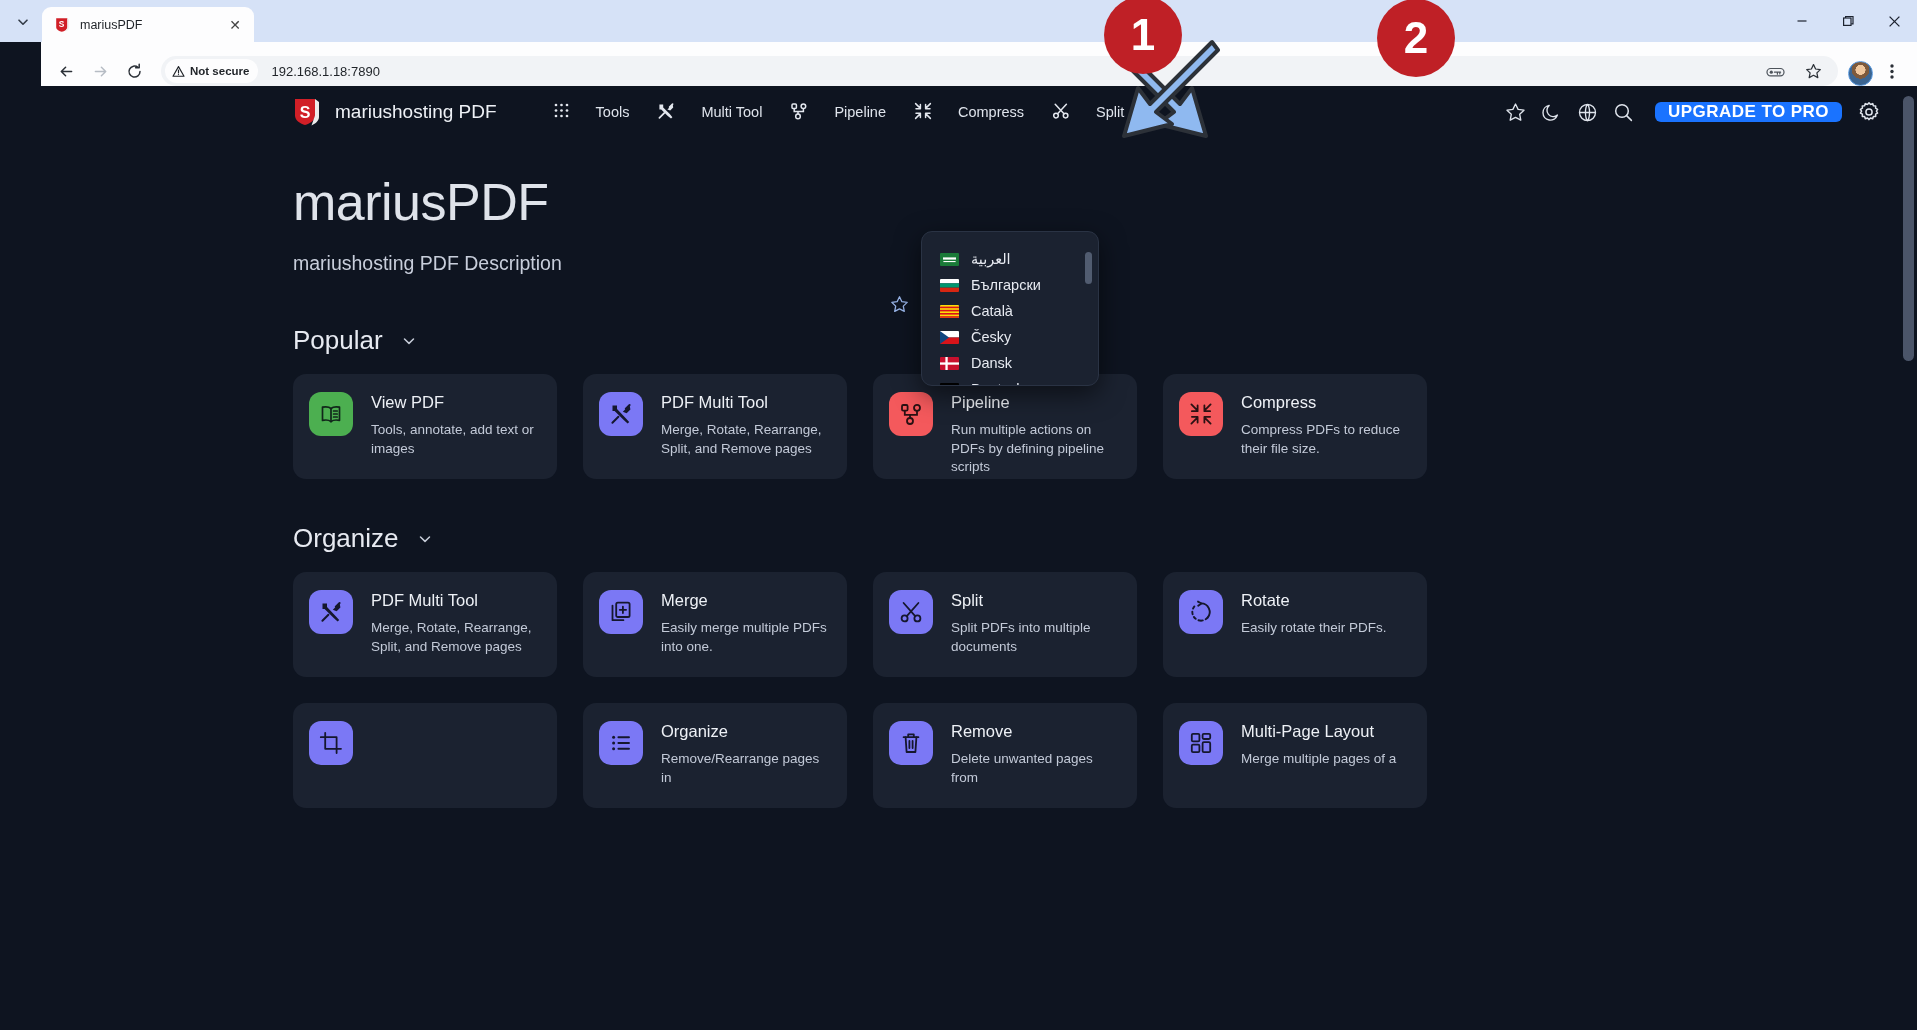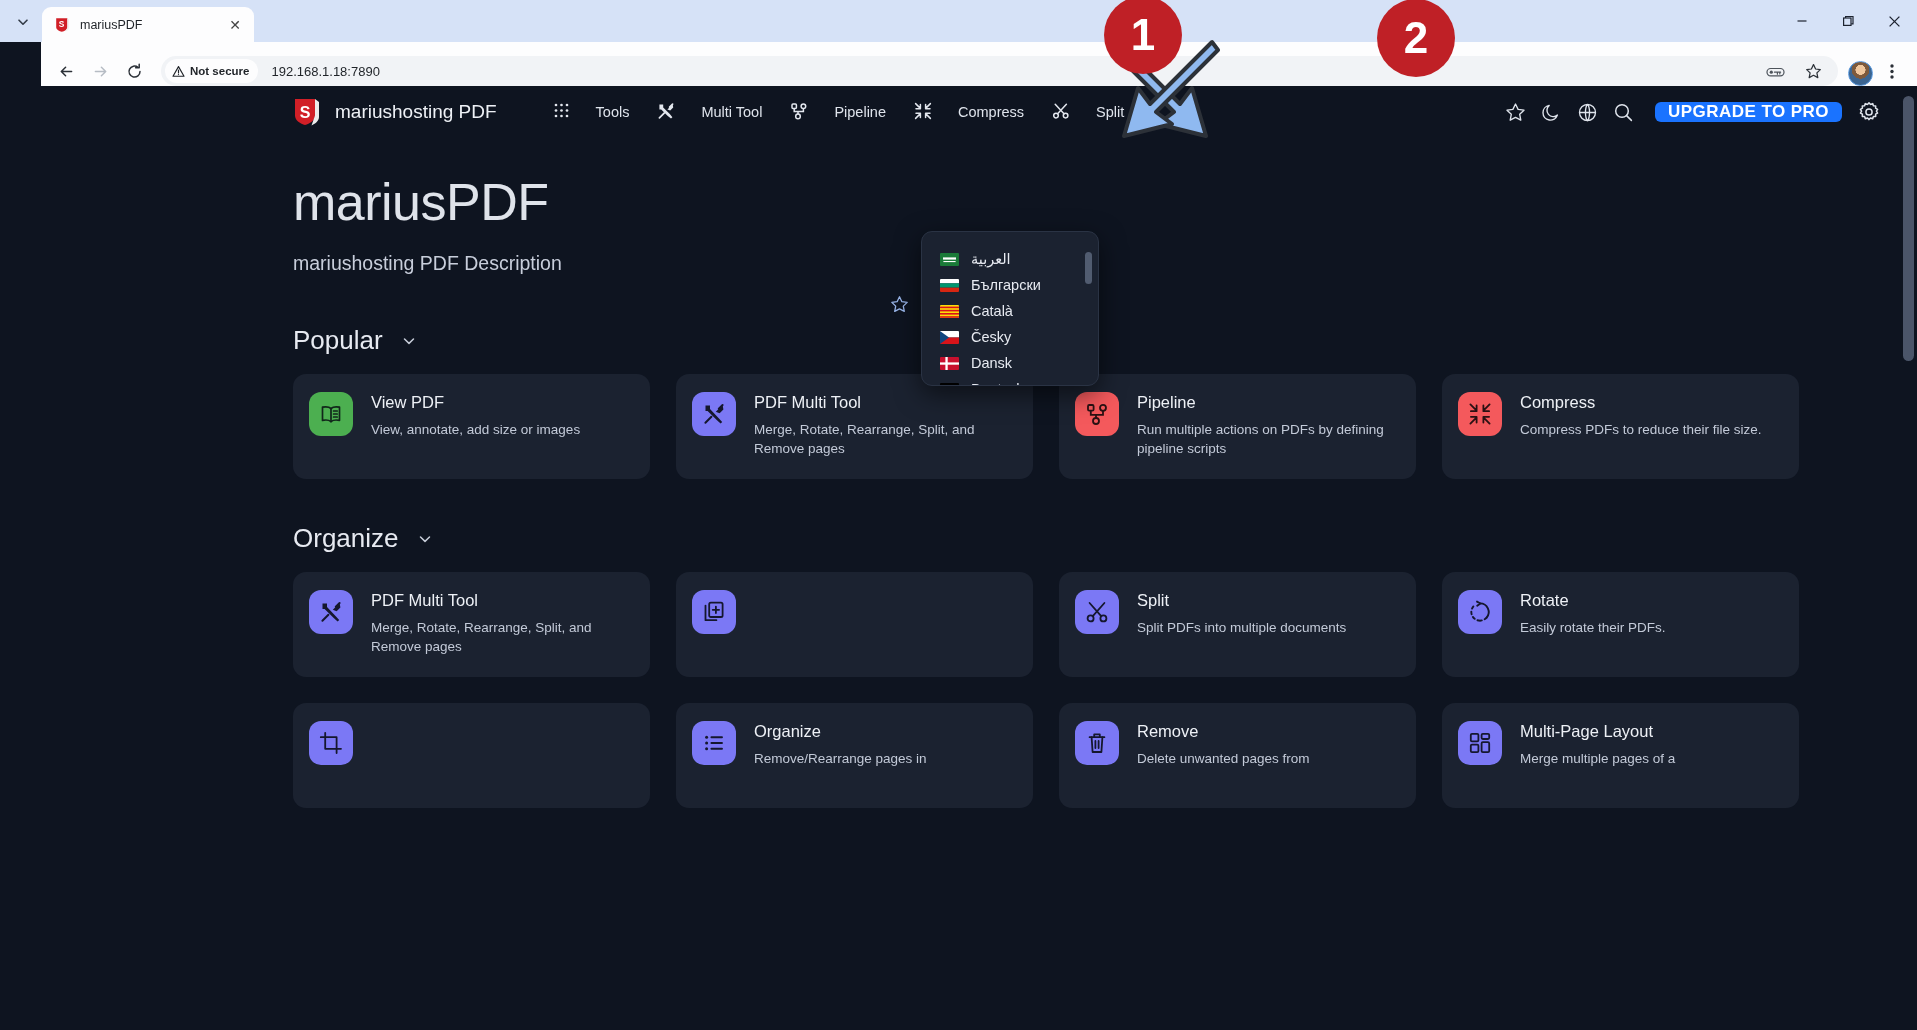--- a/index.html
+++ b/index.html
@@ -153,21 +153,21 @@
   .sec-tools {
     position: absolute; left: 888px; top: -32px; display: flex; gap: 18px;
   }
   .sec-tool { width: 22px; height: 22px; display: flex; align-items: center; justify-content: center; color: #9ab6ea; }
   .sec-head { display: flex; align-items: center; gap: 18px; margin-bottom: 18px; }
   .sec-title { font-size: 26px; color: #e7eaf1; }
   .sec-caret { color: #c6ccd8; display: flex; align-items: center; }
 
   .cards { display: flex; gap: 26px; }
   .card {
-    width: 357px; height: 105px; background: #1b2230; border-radius: 13px;
+    width: 264px; height: 105px; background: #1b2230; border-radius: 13px;
     display: flex; gap: 18px; padding: 18px 16px; align-items: flex-start;
   }
   .card-icon {
     width: 44px; height: 44px; border-radius: 12px; flex: 0 0 44px;
     display: flex; align-items: center; justify-content: center;
   }
   .card-body { padding-top: 1px; min-width: 0; }
   .card-title { font-size: 16.5px; color: #eef1f6; margin-bottom: 9px; }
   .card-desc { font-size: 13.5px; color: #c3cad8; line-height: 1.38; }
 
@@ -493,21 +493,21 @@
 
         <div class="card">
           <span class="card-icon" style="background:#4caf50">
             <svg width="24" height="24" viewBox="0 0 24 24" stroke="#11261a" stroke-width="1.7" fill="none" stroke-linecap="round" stroke-linejoin="round">
               <path d="M12 6.5 C10 4.8 6.4 4.6 3.5 5.2 V18.4 C6.4 17.8 10 18 12 19.6 C14 18 17.6 17.8 20.5 18.4 V5.2 C17.6 4.6 14 4.8 12 6.5 Z"></path>
               <path d="M12 6.5 V19.6 M14.6 9 H18.2 M14.6 12 H18.2 M14.6 15 H18.2"></path>
             </svg>
           </span>
           <span class="card-body">
             <span class="card-title" style="display:block">View PDF</span>
-            <span class="card-desc" style="display:block">View, annotate, add size or images</span>
+            <span class="card-desc" style="display:block">Tools, annotate, add text or images</span>
           </span>
         </div>
 
         <div class="card">
           <span class="card-icon" style="background:#7b78f5">
             <svg width="24" height="24" viewBox="0 0 24 24" stroke="#15172e" stroke-width="2" fill="none" stroke-linecap="round" stroke-linejoin="round">
               <path d="M3.5 3.5 H8 V7 L17 16.4 L20.2 20 L18.6 21.4 L15 18.2 L5.6 9 H3.5 Z" fill="#15172e" stroke="none"></path>
               <path d="M20.6 3 L16.8 6.8 M3.4 20.8 L9.4 14.8"></path>
               <path d="M20.6 3 L21.4 7.4 L17.6 11.2 L13.8 9.8 Z" fill="#15172e" stroke="none"></path>
             </svg>
@@ -576,20 +576,24 @@
           </span>
         </div>
 
         <div class="card">
           <span class="card-icon" style="background:#7b78f5">
             <svg width="24" height="24" viewBox="0 0 24 24" stroke="#15172e" stroke-width="1.8" fill="none" stroke-linecap="round" stroke-linejoin="round">
               <path d="M3.5 5.6 V20.2 H14.4"></path>
               <rect x="7.2" y="2.6" width="13.4" height="14.4" rx="1.6"></rect>
               <path d="M13.9 6.6 V13 M10.7 9.8 H17.1"></path>
             </svg>
+          </span>
+          <span class="card-body">
+            <span class="card-title" style="display:block">Merge</span>
+            <span class="card-desc" style="display:block">Easily merge multiple PDFs into one.</span>
           </span>
         </div>
 
         <div class="card">
           <span class="card-icon" style="background:#7b78f5">
             <svg width="24" height="24" viewBox="0 0 24 24" stroke="#15172e" stroke-width="1.8" fill="none" stroke-linecap="round">
               <circle cx="5.6" cy="18.4" r="3"></circle>
                 <circle cx="18.4" cy="18.4" r="3"></circle>
               <path d="M7.8 16.1 L19.4 3 M16.2 16.1 L4.6 3"></path>
             </svg>

